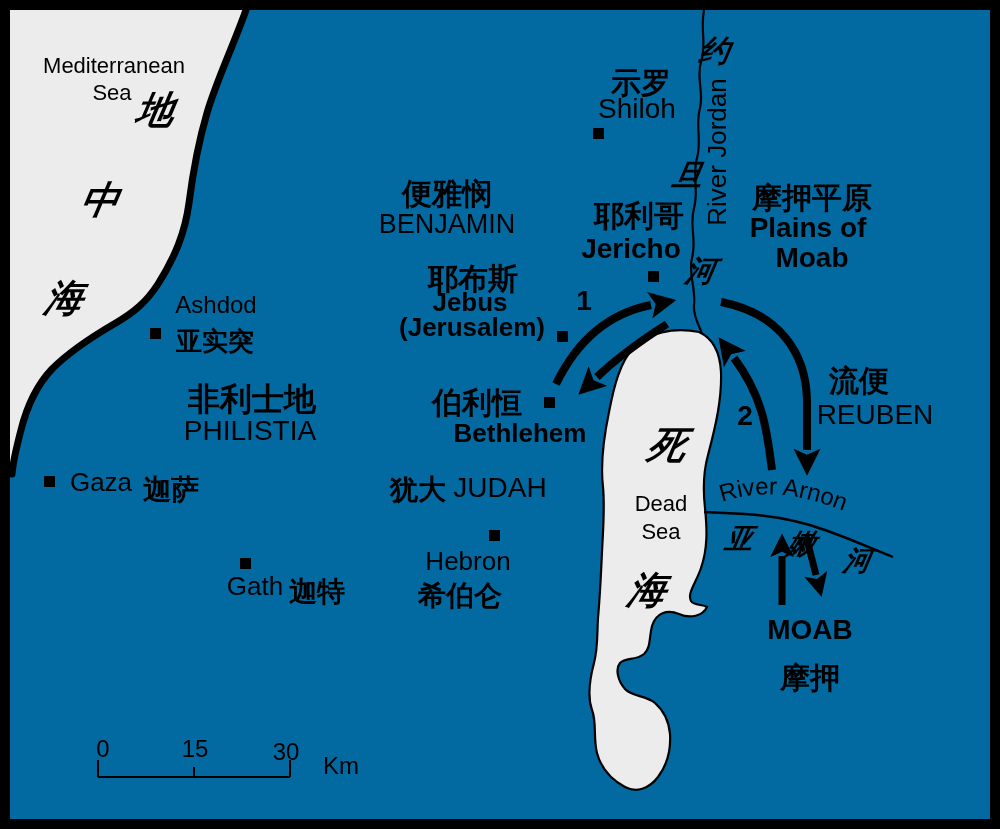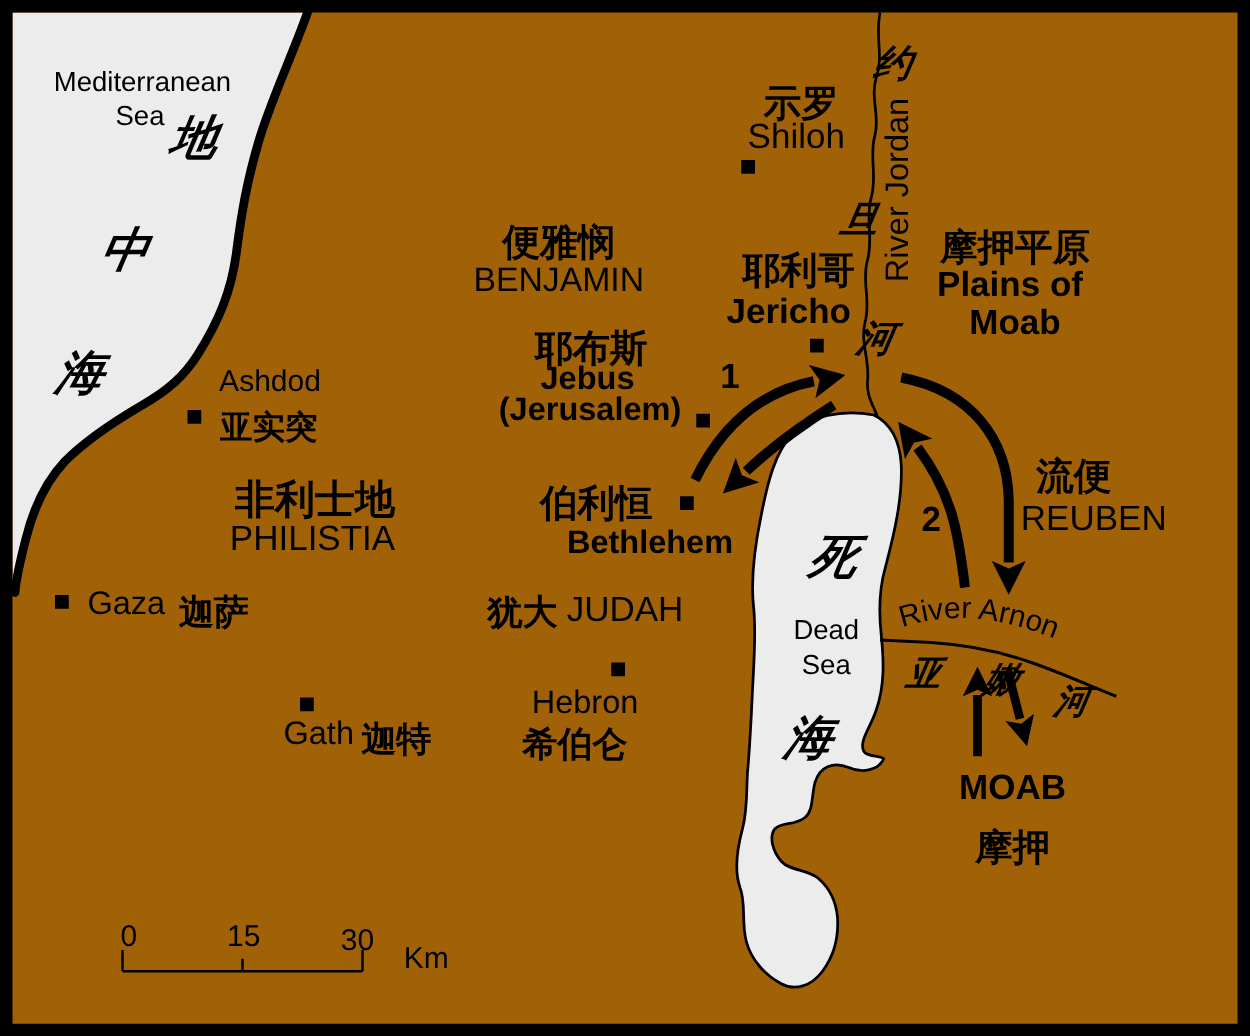--- a/index.html
+++ b/index.html
@@ -1,16 +1,16 @@
 <!DOCTYPE html>
 <html><head>
 <meta charset="utf-8">
 <style>
   html,body{margin:0;padding:0;background:#ffffff;}
-  .map-wrap{width:1000px;height:829px;position:relative;background:#a16207;}
+  .map-wrap{width:1000px;height:829px;position:relative;background:#0369a1;}
   svg{display:block;}
   text{fill:#000;}
   .en-reg{font-family:"Liberation Sans",sans-serif;font-weight:400;}
   .en-bold{font-family:"Liberation Sans",sans-serif;font-weight:700;}
   .zh-bold{font-family:"Liberation Sans",sans-serif;font-weight:700;}
   .zh-it{font-family:"Liberation Sans",sans-serif;font-weight:700;font-style:italic;}
   .f22{font-size:22px;} .f24{font-size:24px;} .f26{font-size:26px;}
   .f27{font-size:27px;} .f28{font-size:28px;} .f30{font-size:30px;}
   .f32{font-size:32px;} .f38{font-size:38px;}
   .mid{text-anchor:middle;}

